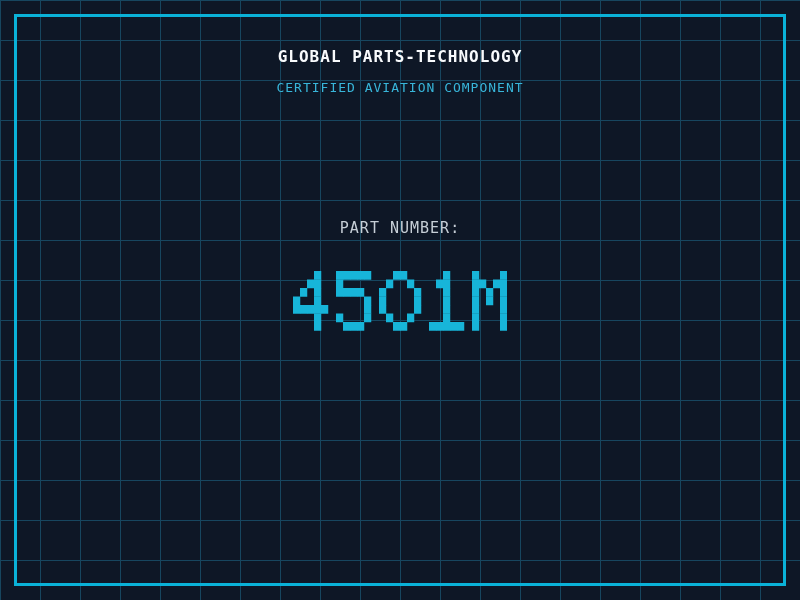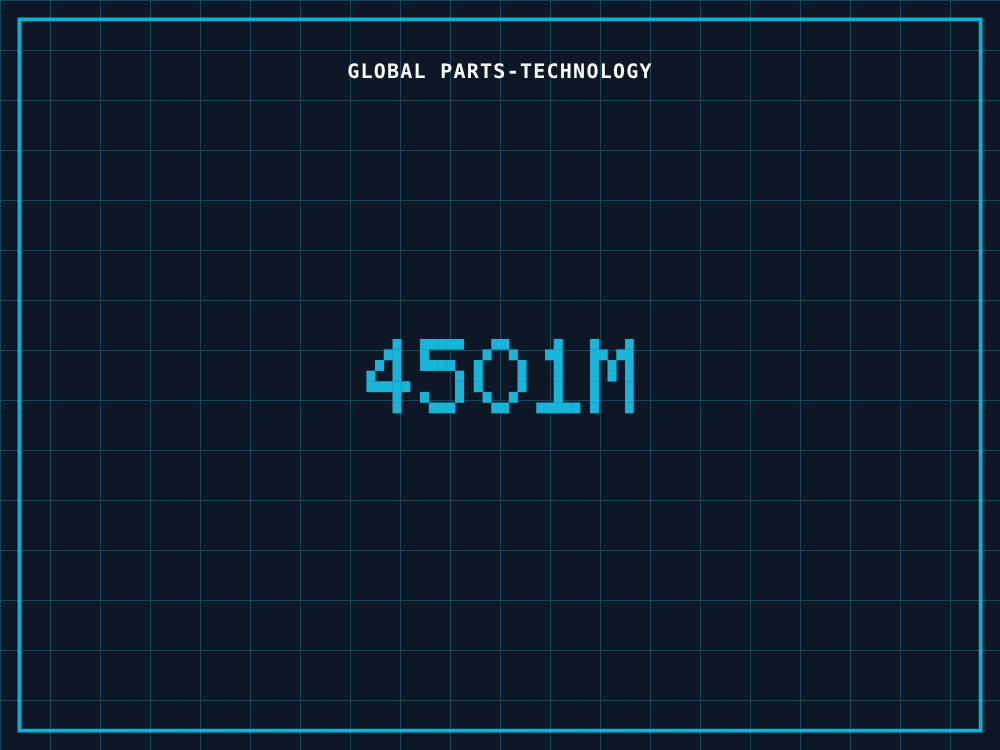--- a/index.html
+++ b/index.html
@@ -61,21 +61,23 @@
   }
 </style>
 </head>
 <body>
 
 <div class="canvas">
   <div class="frame"></div>
 
   <div class="textline brand-title">GLOBAL PARTS-TECHNOLOGY</div>
 
+  <div class="textline cert-subtitle">CERTIFIED AVIATION COMPONENT</div>
 
+  <div class="textline part-label">PART NUMBER:</div>
 
   <div class="part-value" aria-label="4501M">
       <svg width="214" height="59.5" viewBox="0 0 214 59.5">
         <rect x="21.00" y="0.00" width="7.25" height="8.75" fill="#17b5d9"></rect>
         <rect x="14.00" y="8.50" width="7.25" height="8.75" fill="#17b5d9"></rect>
         <rect x="21.00" y="8.50" width="7.25" height="8.75" fill="#17b5d9"></rect>
         <rect x="7.00" y="17.00" width="7.25" height="8.75" fill="#17b5d9"></rect>
         <rect x="21.00" y="17.00" width="7.25" height="8.75" fill="#17b5d9"></rect>
         <rect x="0.00" y="25.50" width="7.25" height="8.75" fill="#17b5d9"></rect>
         <rect x="21.00" y="25.50" width="7.25" height="8.75" fill="#17b5d9"></rect>

